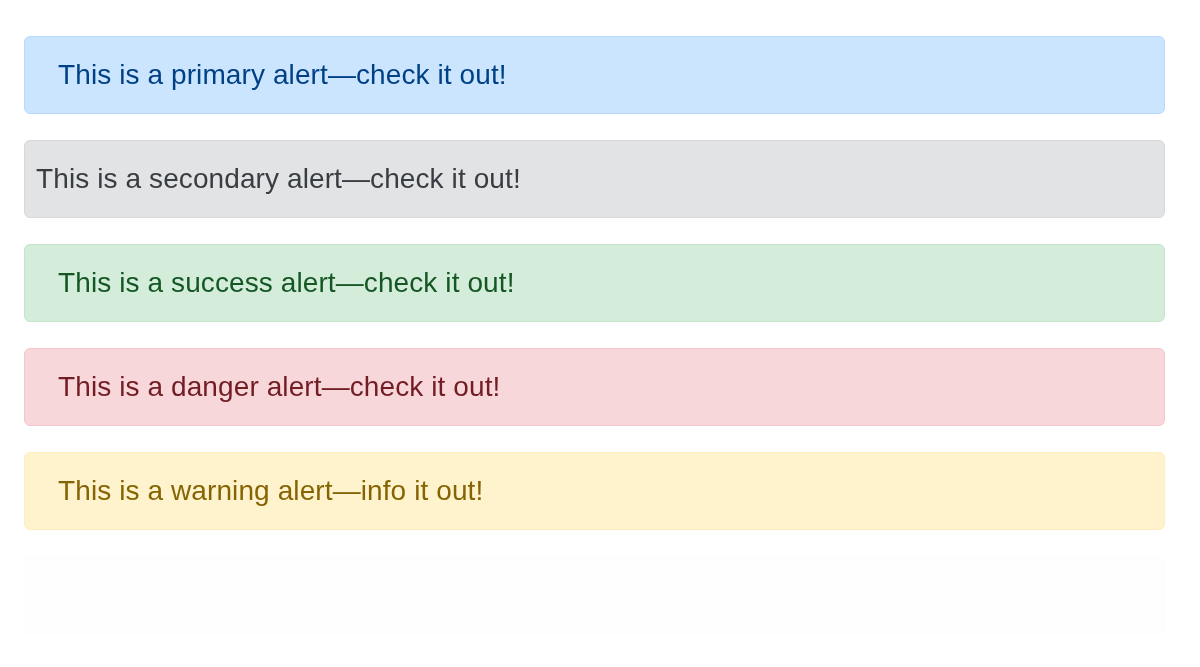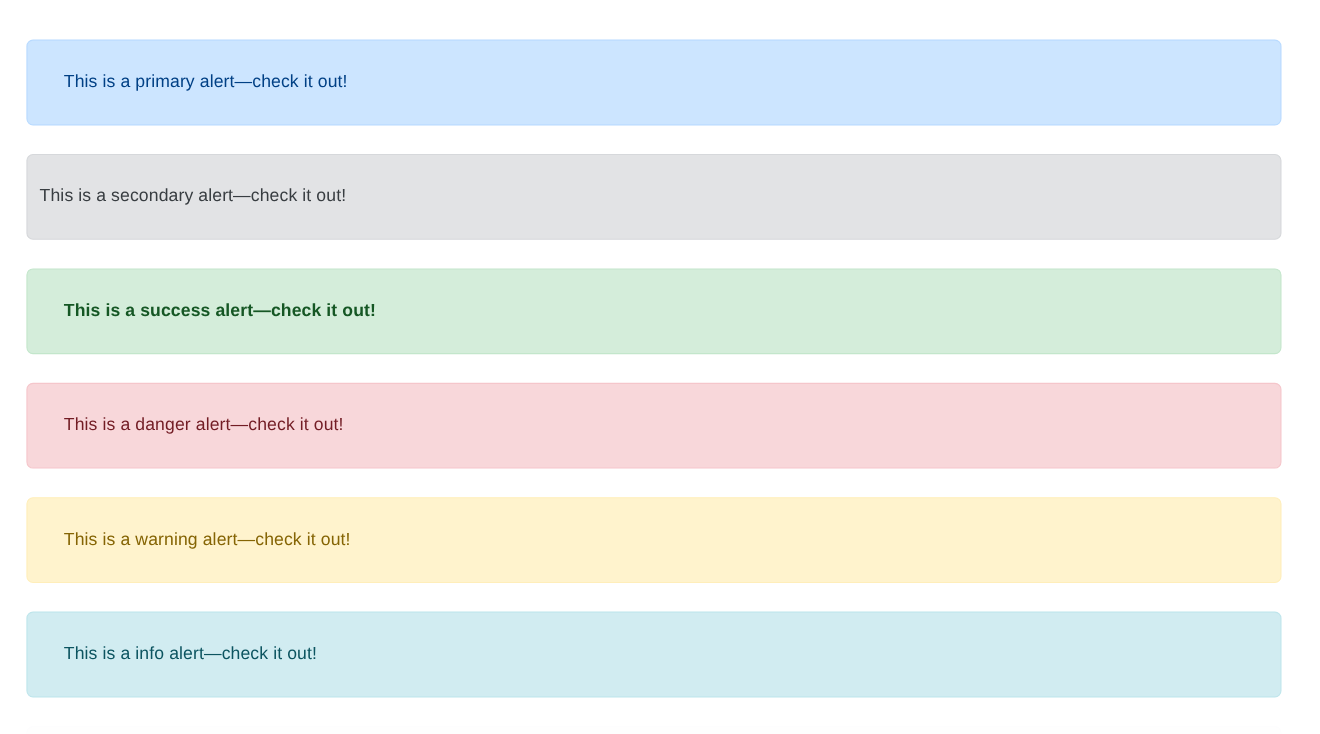--- a/index.html
+++ b/index.html
@@ -9,26 +9,26 @@
     }
     .alerts { position: absolute; left: 24px; top: 36px; width: 1141px; }
     .alert {
       box-sizing: border-box;
       height: 78px;
       margin-bottom: 26px;
       border: 1.5px solid transparent;
       border-radius: 6px;
       padding: 0 33px;
       display: flex; align-items: center;
-      font-size: 16px;
+      font-size: 28px;
       letter-spacing: 0.1px;
     }
     .alert-primary   { color: #004085; background: #cce5ff; border-color: #b8daff; }
     .alert-secondary { color: #383d41; background: #e2e3e5; border-color: #d6d8db; padding-left: 11px; }
-    .alert-success   { color: #155724; background: #d4edda; border-color: #c3e6cb; font-weight: bold; }
+    .alert-success   { color: #155724; background: #d4edda; border-color: #c3e6cb; }
     .alert-danger    { color: #721c24; background: #f8d7da; border-color: #f5c6cb; text-align: center; }
     .alert-warning   { color: #856404; background: #fff3cd; border-color: #ffeeba; }
     .alert-info      { color: #0c5460; background: #d1ecf1; border-color: #bee5eb; }
     .alert-light     { color: #818182; background: #fefefe; border-color: #fdfdfe; }
   </style>
 </head>
 <body>
 
 <div class="alerts">
   <div class="alert alert-primary">
@@ -37,21 +37,18 @@
   <div class="alert alert-secondary">
     <span>This is a secondary alert—check it out!</span>
   </div>
   <div class="alert alert-success">
     <span>This is a success alert—check it out!</span>
   </div>
   <div class="alert alert-danger">
     <span>This is a danger alert—check it out!</span>
   </div>
   <div class="alert alert-warning">
-    <span>This is a warning alert—check it out!</span>
-  </div>
-  <div class="alert alert-info">
-    <span>This is a info alert—check it out!</span>
+    <span>This is a warning alert—info it out!</span>
   </div>
   <div class="alert alert-light">
     <span></span>
   </div>
 </div>
 
 </body></html>

